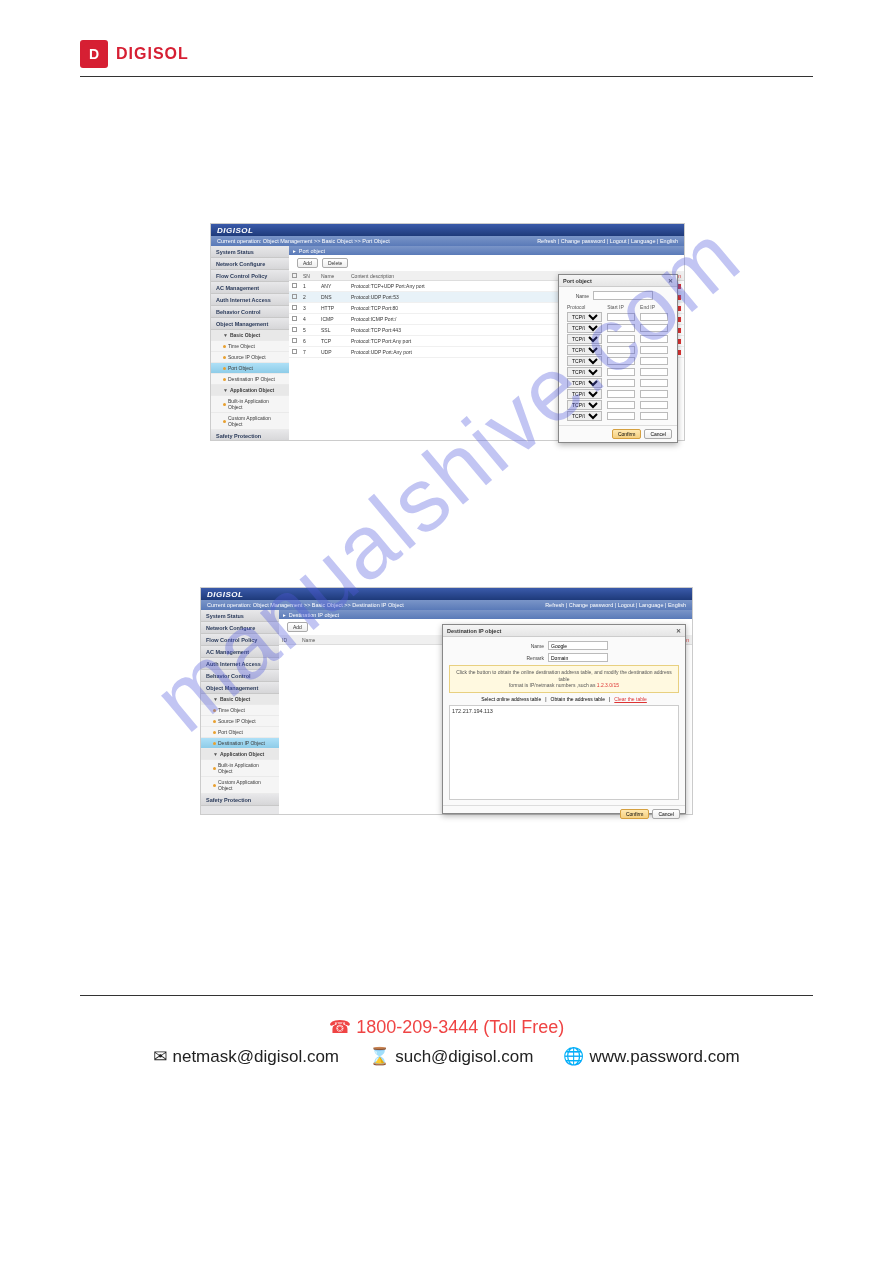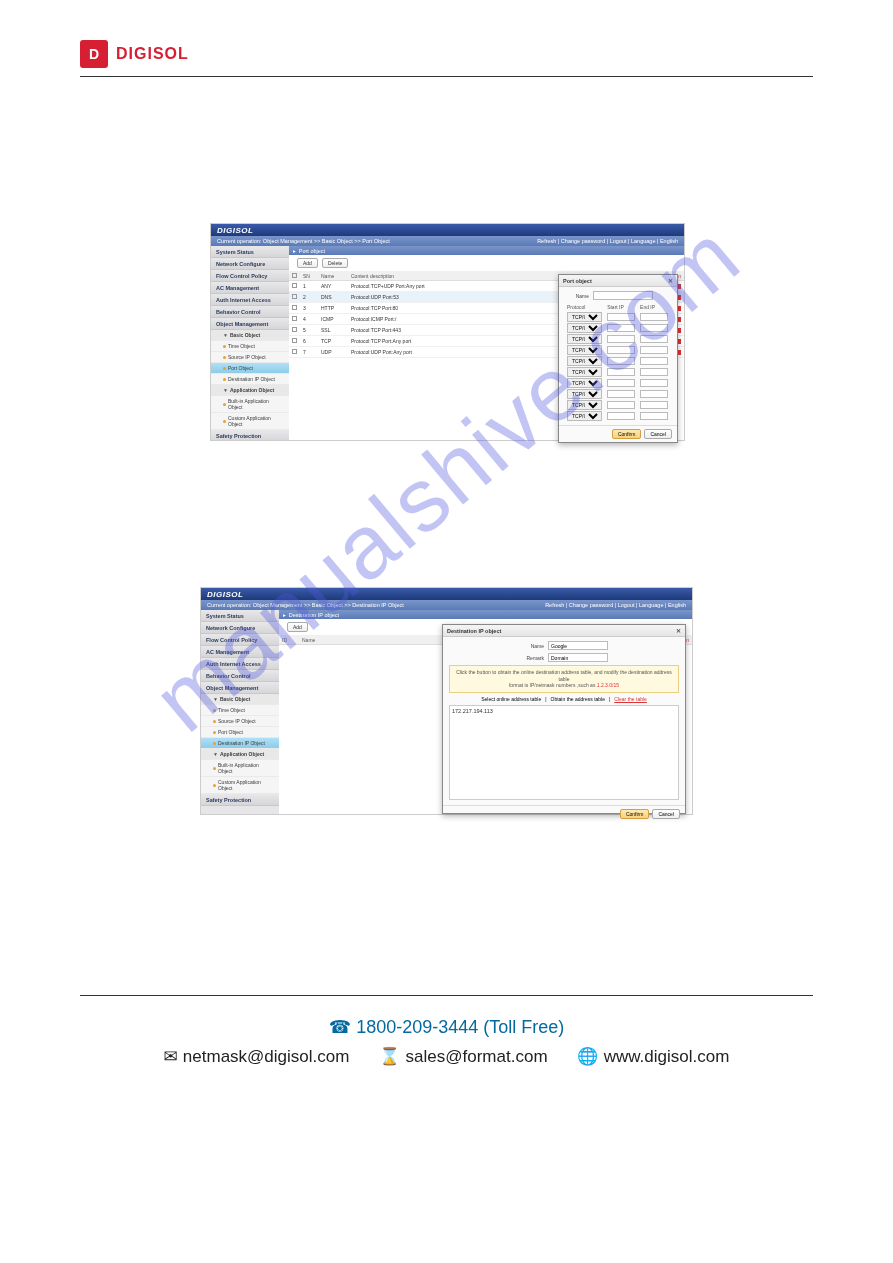--- a/index.html
+++ b/index.html
@@ -77,21 +77,21 @@
   .tip .r { color: #d33; }
   .row3 { display: flex; gap: 4px; font-size: 5px; align-items: center; justify-content: center; margin-bottom: 3px; }
   .row3 .link { color: #d33; text-decoration: underline; }
   .ta { width: 100%; height: 95px; border: 1px solid #ccc; font-size: 5.5px; padding: 2px; background: #fff; resize: none; overflow: auto; color: #333; font-family: Arial; }
   
   
   .spacer { height: 130px; }
   
   
   .footer { text-align: center; margin-top: 40px; padding-bottom: 30px; border-top: 1px solid #333; margin-left: 80px; margin-right: 80px; padding-top: 20px;}
-  .f1 { font-size: 18px; color: #0369a1; margin-bottom: 8px; }
+  .f1 { font-size: 18px; color: #ef4444; margin-bottom: 8px; }
   .f2 { font-size: 17px; color: #222; display: flex; gap: 30px; justify-content: center; flex-wrap: wrap; }
   .f2 span { display: flex; align-items: center; gap: 5px; }
 </style>
 </head>
 <body>
 
 <div class="page">
   <div class="watermark">manualshive.com</div>
 
   <div class="header">
@@ -418,20 +418,20 @@
     <span>☎</span>
     <span>1800-209-3444 (Toll Free)</span>
   </div>
   <div class="f2">
     <span>
       <span>✉</span>
       <span>netmask@digisol.com</span>
     </span>
     <span>
       <span>⌛</span>
-      <span>sales@format.com</span>
+      <span>such@digisol.com</span>
     </span>
     <span>
       <span>🌐</span>
-      <span>www.digisol.com</span>
+      <span>www.password.com</span>
     </span>
   </div>
 </div>
 
 </body></html>

